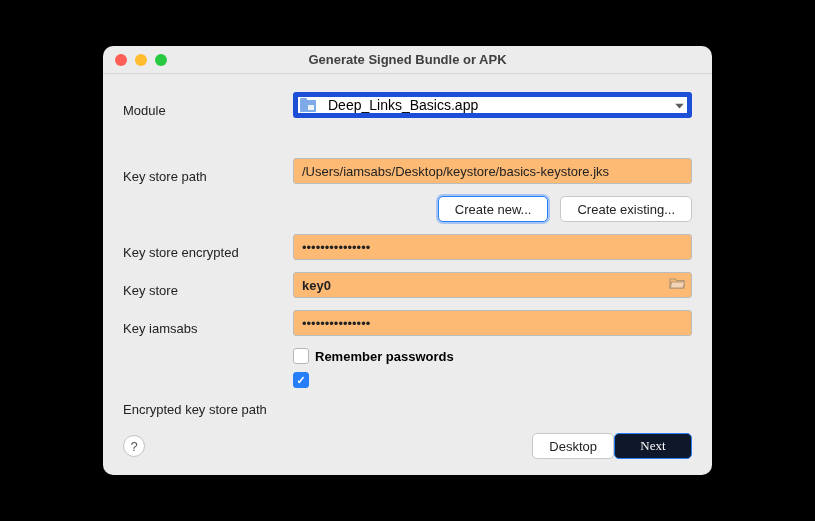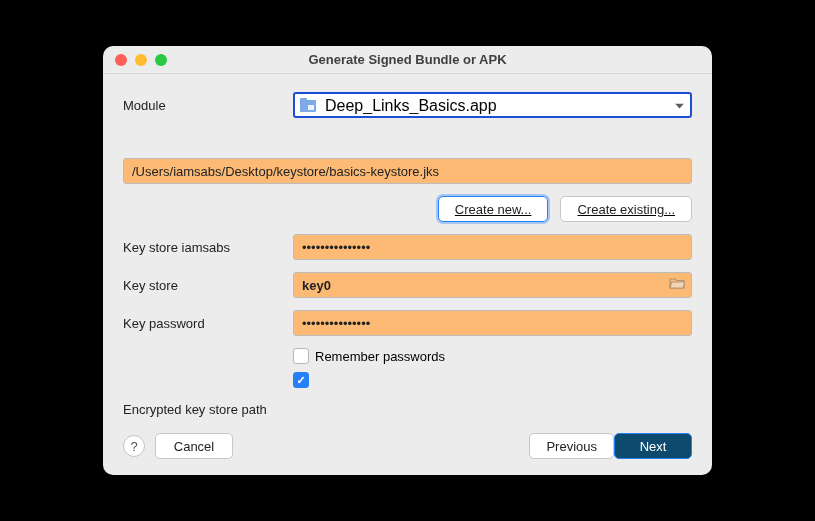--- a/index.html
+++ b/index.html
@@ -43,42 +43,42 @@
       flex: 1;
       text-align: center;
       font-weight: 600;
       color: #404040;
     }
     .content {
       padding: 18px 20px 16px 20px;
     }
     .row {
       display: flex;
-      align-items: center;
+      align-items: flex-end;
       margin-bottom: 12px;
     }
     .label-col {
       width: 170px;
       color: #222;
     }
     .field-col {
       flex: 1;
     }
     .gap-row { height: 28px; }
     .select-wrap {
       position: relative;
     }
     select.module-select {
       width: 100%;
       height: 26px;
       background: #fff;
-      border: 2px solid #1d4ed8;
+      border: 5px solid #1d4ed8;
       border-radius: 3px;
       padding: 0 28px 0 30px;
-      font-size: 16px;
+      font-size: 14px;
       appearance: none;
       -webkit-appearance: none;
     }
     .module-icon {
       position: absolute;
       left: 7px;
       top: 50%;
       transform: translateY(-50%);
       width: 16px;
       height: 14px;
@@ -129,23 +129,24 @@
       border-radius: 5px;
       font-size: 13px;
       color: #222;
       cursor: pointer;
     }
     button.default-focus {
       border: 1px solid #267ff9;
       box-shadow: 0 0 0 2px rgba(38,127,249,0.35);
     }
     button.primary {
-      background: #0c4a6e;
+      background: #0f172a;
       color: #fff;
       border: 1px solid #267ff9;
+      font-family: Liberation Serif, serif;
     }
     .checkbox-row {
       display: flex;
       align-items: center;
       margin-bottom: 8px;
       gap: 6px;
     }
     .checkbox {
       width: 16px;
       height: 16px;
@@ -224,79 +225,79 @@
           <svg width="9" height="6" viewBox="0 0 9 6">
               <path d="M0 0 L4.5 5 L9 0 Z" fill="#5c5c5c"></path>
             </svg>
         </span>
       </div>
     </div>
 
     <div class="gap-row"></div>
 
     <div class="row">
+      <div class="label-col">Key store path</div>
       <div class="field-col">
         <input type="text" value="/Users/iamsabs/Desktop/keystore/basics-keystore.jks" style="">
       </div>
     </div>
 
     <div class="row">
       <div class="label-col"></div>
-      <div class="field-col btn-row" style="margin-top:0;margin-bottom:0;text-decoration:underline;">
+      <div class="field-col btn-row" style="margin-top:0;margin-bottom:0;">
         <button class="default-focus">Create new...</button>
         <button>Create existing...</button>
       </div>
     </div>
 
     <div class="row">
-      <div class="label-col">Key store iamsabs</div>
+      <div class="label-col">Key store encrypted</div>
       <div class="field-col">
         <input type="text" value="•••••••••••••••" style="">
       </div>
     </div>
 
     <div class="row">
       <div class="label-col">Key store</div>
       <div class="field-col input-with-icon">
         <input type="text" value="key0" style="">
         <span class="field-icon">
           <svg class="folder-svg" width="16" height="13" viewBox="0 0 16 13">
               <path d="M1 2 h5 l1.5 1.5 H15 V11 H1 Z" fill="none" stroke="#777" stroke-width="1.2"></path>
               <path d="M2.5 5 H16 L14 11 H1 Z" fill="#ececec" stroke="#777" stroke-width="1.2"></path>
             </svg>
         </span>
       </div>
     </div>
 
     <div class="row">
-      <div class="label-col">Key password</div>
+      <div class="label-col">Key iamsabs</div>
       <div class="field-col">
         <input type="text" value="•••••••••••••••" style="">
       </div>
     </div>
 
-    <div class="row" style="margin-bottom:6px;">
+    <div class="row" style="margin-bottom:6px;font-weight:bold;">
       <div class="label-col"></div>
       <div class="field-col">
         <div class="checkbox-row">
           <div class="checkbox"></div>
           <span>Remember passwords</span>
         </div>
         <div class="checkbox-row">
           <div class="checkbox checked"></div>
         </div>
       </div>
     </div>
 
     <div class="row">
       <div class="label-col">Encrypted key store path</div>
     </div>
 
     <div class="footer">
       <div class="help-btn">?</div>
-      <button>Cancel</button>
       <div class="footer-spacer"></div>
-      <button>Previous</button>
+      <button>Desktop</button>
       <button class="primary">Next</button>
     </div>
 
   </div>
 </div>
 
 </body></html>

